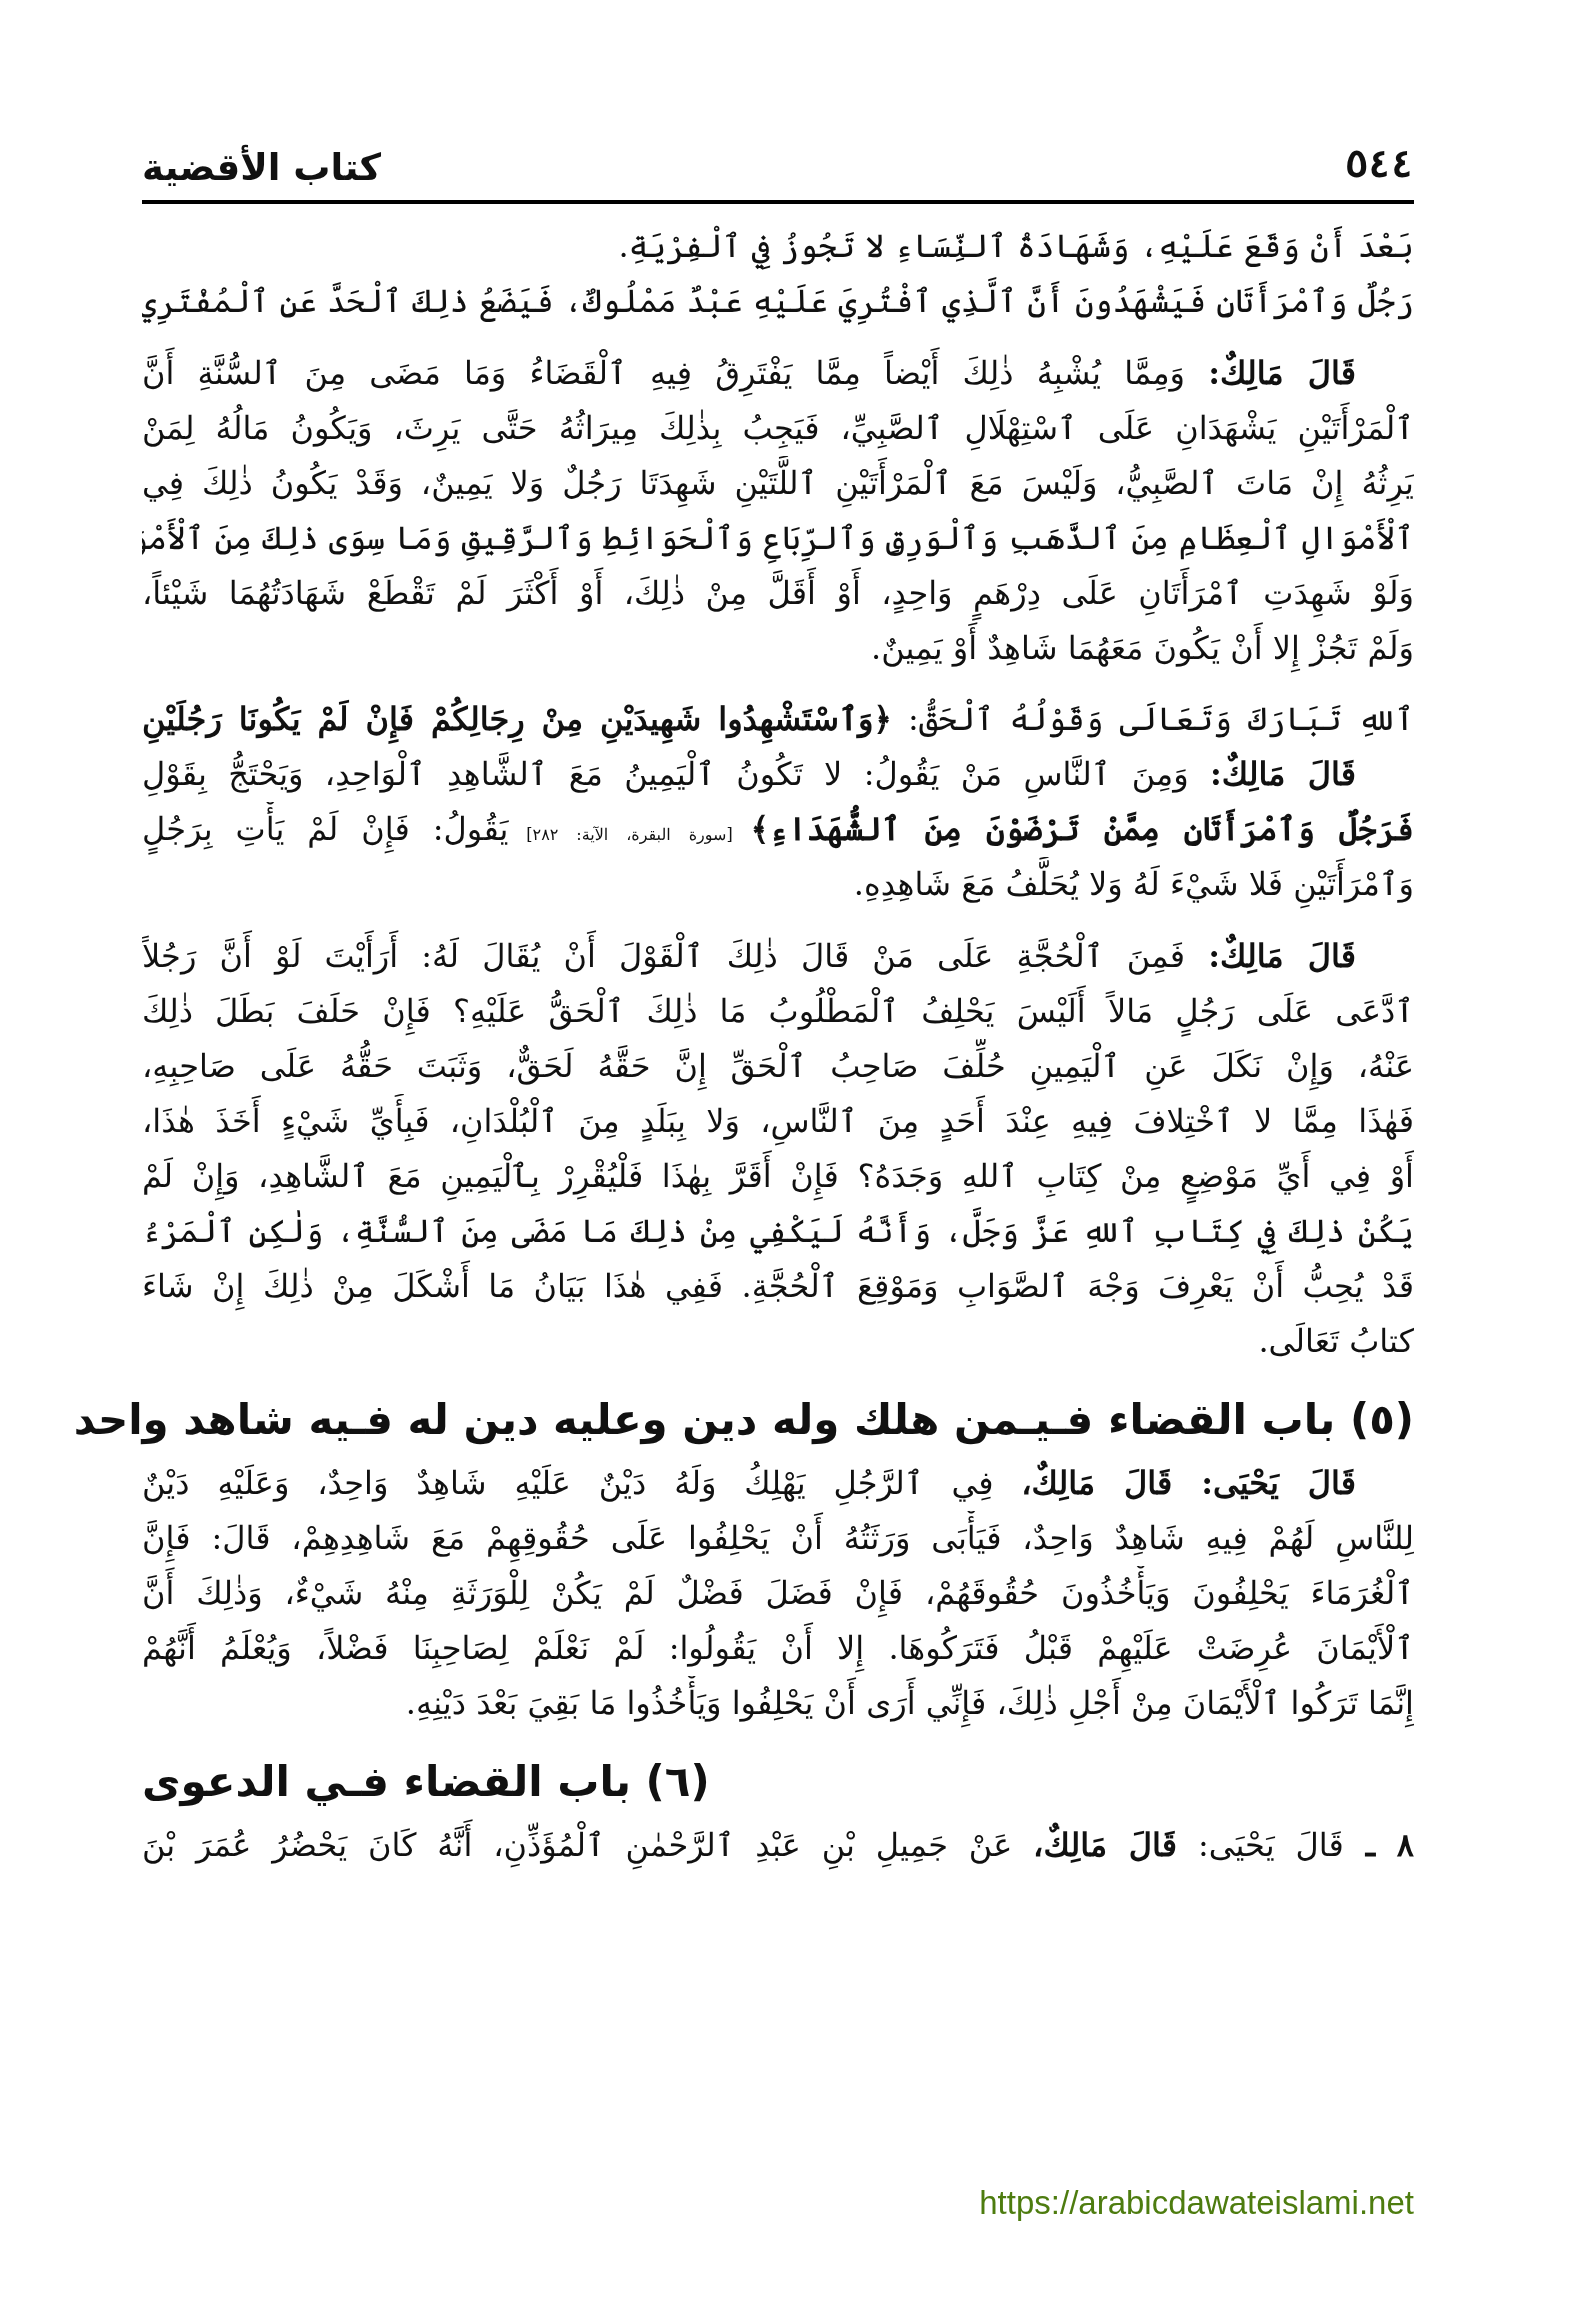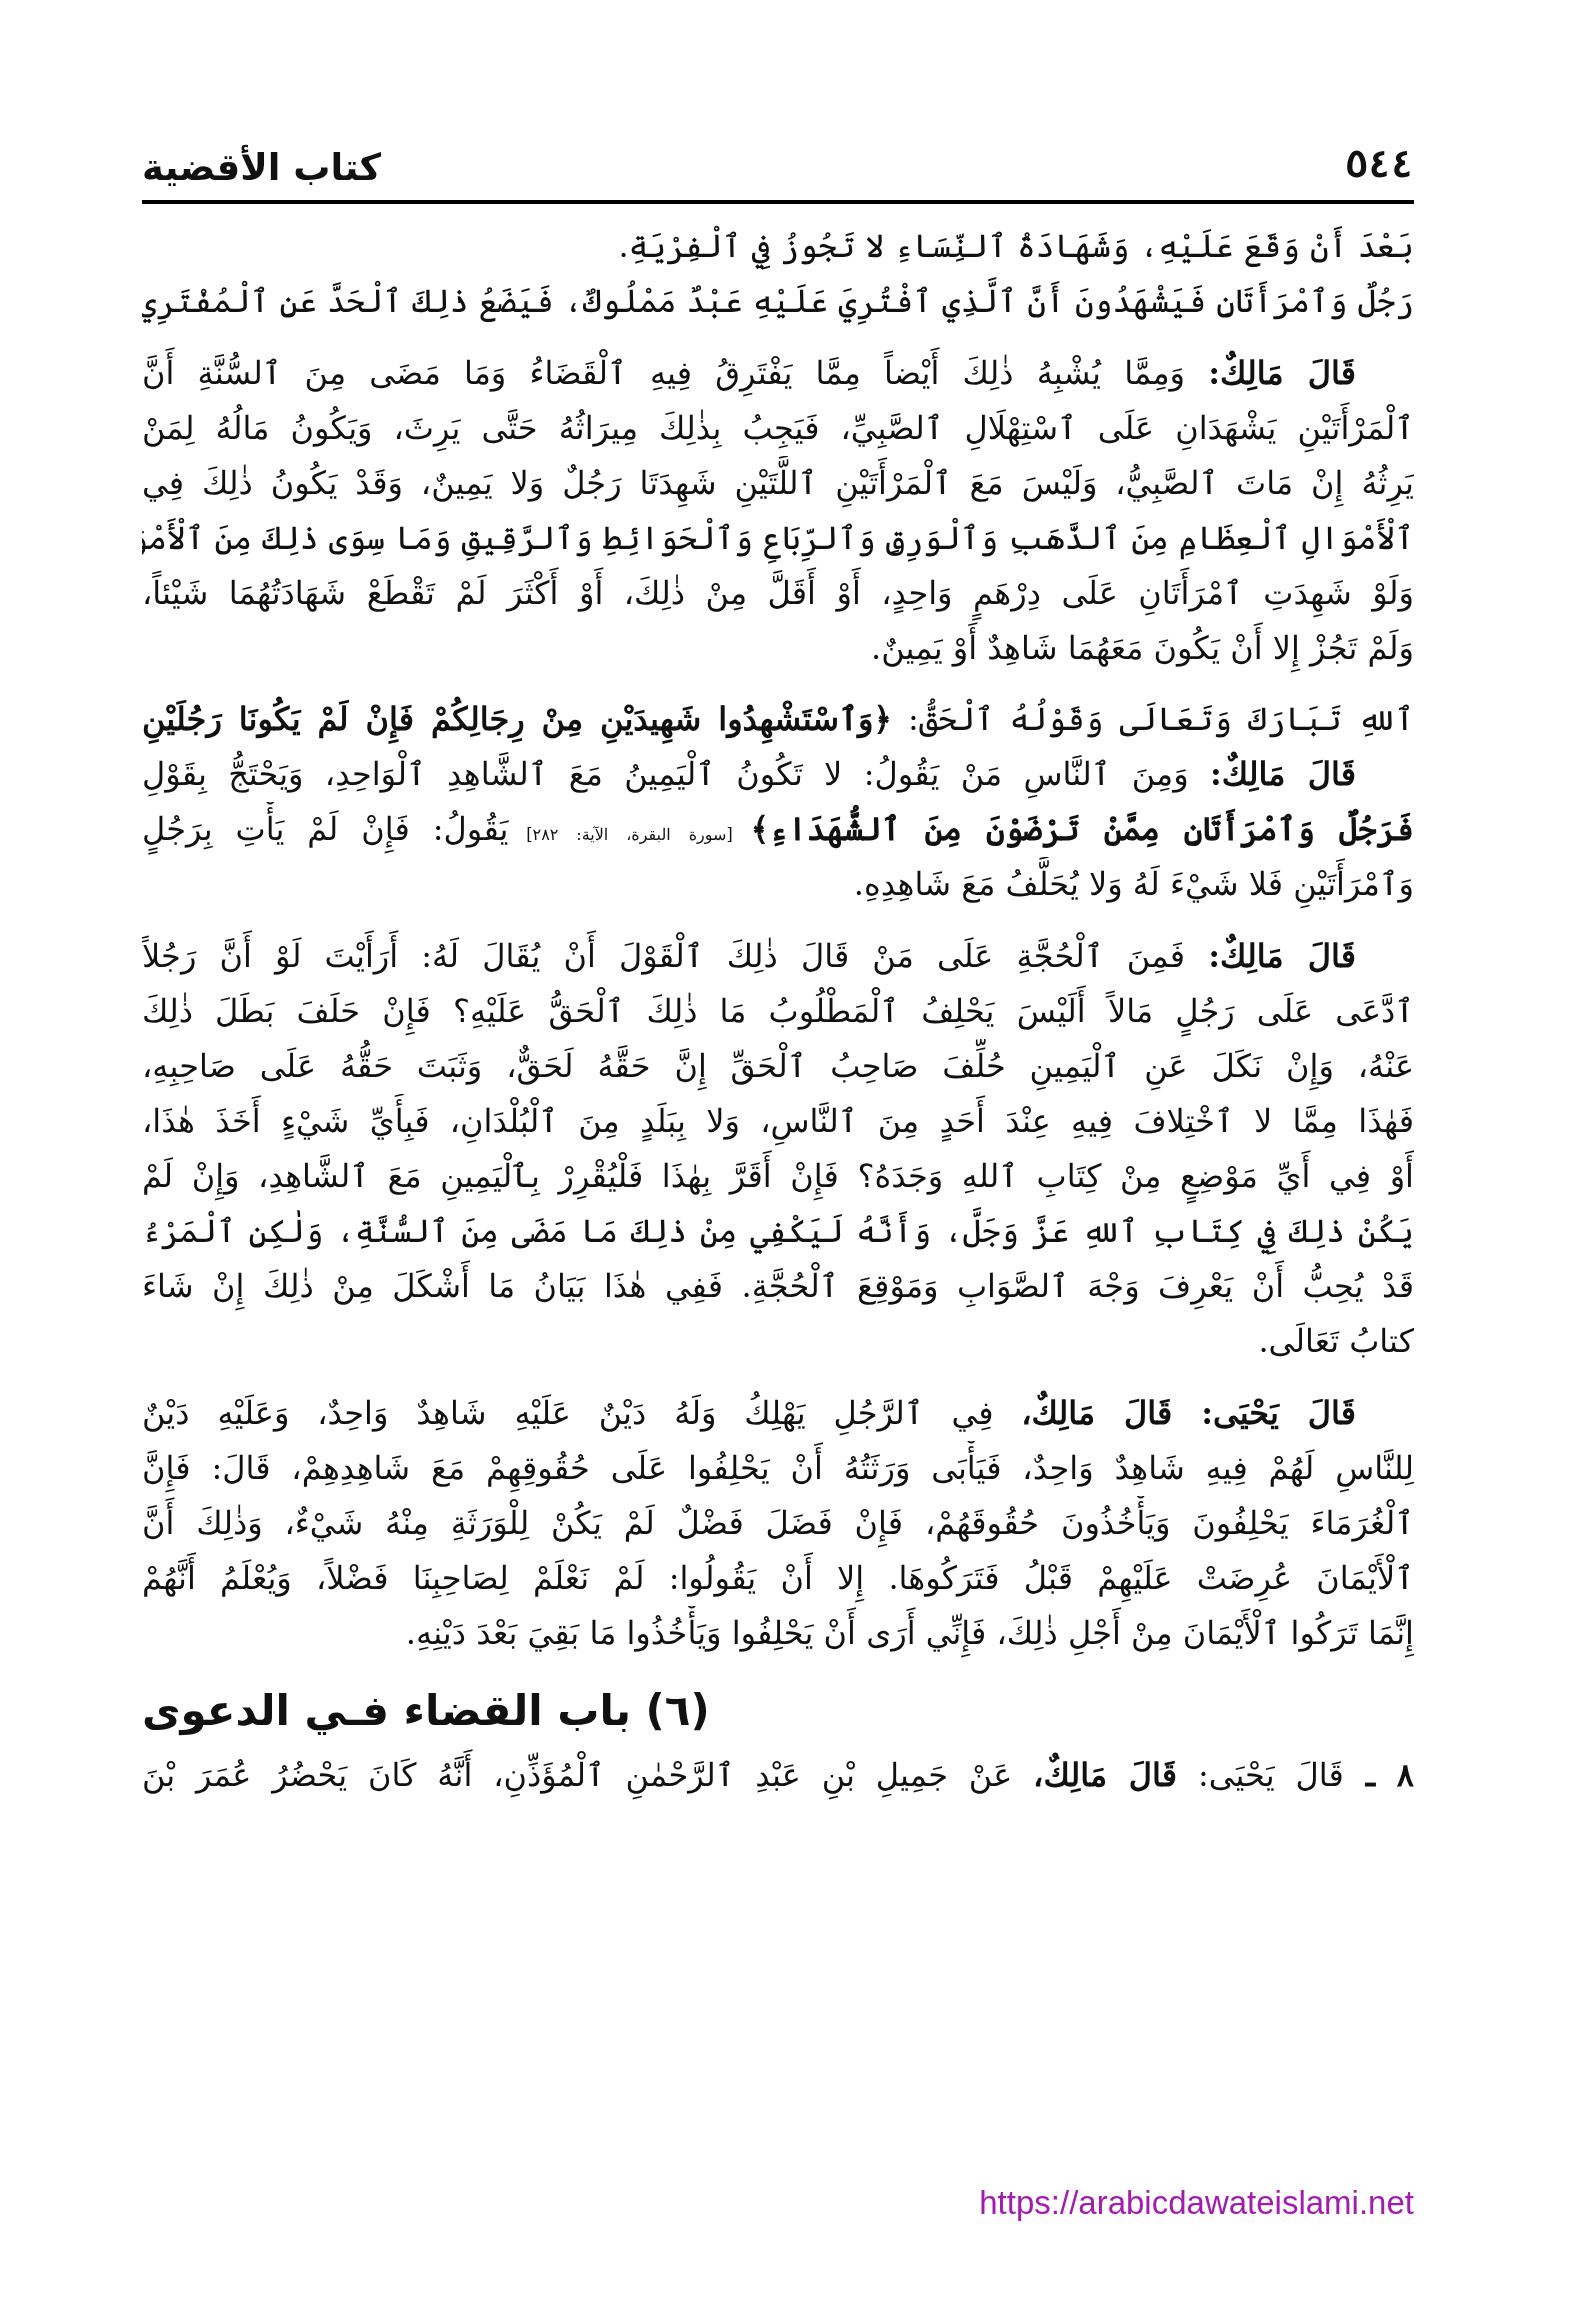--- a/index.html
+++ b/index.html
@@ -17,21 +17,21 @@
           text-align: justify; text-align-last: justify; overflow: hidden; }
   .line.last { text-align-last: right; }
   .line.indent { padding-right: 58px; }
   .para { margin-bottom: 16.7px; }
   .bold { font-weight: bold; }
   .heading { font-family: "DejaVu Sans", sans-serif; font-weight: bold; font-size: 42px;
              line-height: 67px; text-align: left; margin: 11.7px 0 3.3px 0; white-space: nowrap; }
   .heading.full { text-align: justify; text-align-last: justify; }
   .ref { font-size: 16px; }
   .watermark { position: absolute; right: 179px; top: 2184px; font-family: "Liberation Sans", sans-serif;
-               font-size: 33px; color: #a21caf; direction: ltr; }
+               font-size: 33px; color: #4d7c0f; direction: ltr; }
 </style>
 </head>
 <body>
 
 <div class="page">
 
   <div class="header">
     <span class="page-num">٥٤٤</span>
     <span class="book-title">كتاب الأقضية</span>
   </div>
@@ -64,20 +64,21 @@
       <div class="line indent"><span class="bold">قَالَ مَالِكٌ:</span><span> فَمِنَ ٱلْحُجَّةِ عَلَى مَنْ قَالَ ذٰلِكَ ٱلْقَوْلَ أَنْ يُقَالَ لَهُ: أَرَأَيْتَ لَوْ أَنَّ رَجُلاً</span></div>
       <div class="line">ٱدَّعَى عَلَى رَجُلٍ مَالاً أَلَيْسَ يَحْلِفُ ٱلْمَطْلُوبُ مَا ذٰلِكَ ٱلْحَقُّ عَلَيْهِ؟ فَإِنْ حَلَفَ بَطَلَ ذٰلِكَ</div>
       <div class="line">عَنْهُ، وَإِنْ نَكَلَ عَنِ ٱلْيَمِينِ حُلِّفَ صَاحِبُ ٱلْحَقِّ إِنَّ حَقَّهُ لَحَقٌّ، وَثَبَتَ حَقُّهُ عَلَى صَاحِبِهِ،</div>
       <div class="line">فَهٰذَا مِمَّا لا ٱخْتِلافَ فِيهِ عِنْدَ أَحَدٍ مِنَ ٱلنَّاسِ، وَلا بِبَلَدٍ مِنَ ٱلْبُلْدَانِ، فَبِأَيِّ شَيْءٍ أَخَذَ هٰذَا،</div>
       <div class="line">أَوْ فِي أَيِّ مَوْضِعٍ مِنْ كِتَابِ ٱللهِ وَجَدَهُ؟ فَإِنْ أَقَرَّ بِهٰذَا فَلْيُقْرِرْ بِٱلْيَمِينِ مَعَ ٱلشَّاهِدِ، وَإِنْ لَمْ</div>
       <div class="line">يَكُنْ ذٰلِكَ فِي كِتَابِ ٱللهِ عَزَّ وَجَلَّ، وَأَنَّهُ لَيَكْفِي مِنْ ذٰلِكَ مَا مَضَى مِنَ ٱلسُّنَّةِ، وَلٰكِنِ ٱلْمَرْءُ</div>
       <div class="line">قَدْ يُحِبُّ أَنْ يَعْرِفَ وَجْهَ ٱلصَّوَابِ وَمَوْقِعَ ٱلْحُجَّةِ. فَفِي هٰذَا بَيَانُ مَا أَشْكَلَ مِنْ ذٰلِكَ إِنْ شَاءَ</div>
       <div class="line last">كتابُ تَعَالَى.</div>
     </div>
 
+    <div class="heading full">(٥) باب القضاء فـيـمن هلك وله دين وعليه دين له فـيه شاهد واحد</div>
     <div class="para">
       <div class="line indent"><span class="bold">قَالَ يَحْيَى: قَالَ مَالِكٌ،</span><span> فِي ٱلرَّجُلِ يَهْلِكُ وَلَهُ دَيْنٌ عَلَيْهِ شَاهِدٌ وَاحِدٌ، وَعَلَيْهِ دَيْنٌ</span></div>
       <div class="line">لِلنَّاسِ لَهُمْ فِيهِ شَاهِدٌ وَاحِدٌ، فَيَأْبَى وَرَثَتُهُ أَنْ يَحْلِفُوا عَلَى حُقُوقِهِمْ مَعَ شَاهِدِهِمْ، قَالَ: فَإِنَّ</div>
       <div class="line">ٱلْغُرَمَاءَ يَحْلِفُونَ وَيَأْخُذُونَ حُقُوقَهُمْ، فَإِنْ فَضَلَ فَضْلٌ لَمْ يَكُنْ لِلْوَرَثَةِ مِنْهُ شَيْءٌ، وَذٰلِكَ أَنَّ</div>
       <div class="line">ٱلْأَيْمَانَ عُرِضَتْ عَلَيْهِمْ قَبْلُ فَتَرَكُوهَا. إِلا أَنْ يَقُولُوا: لَمْ نَعْلَمْ لِصَاحِبِنَا فَضْلاً، وَيُعْلَمُ أَنَّهُمْ</div>
       <div class="line last">إِنَّمَا تَرَكُوا ٱلْأَيْمَانَ مِنْ أَجْلِ ذٰلِكَ، فَإِنِّي أَرَى أَنْ يَحْلِفُوا وَيَأْخُذُوا مَا بَقِيَ بَعْدَ دَيْنِهِ.</div>
     </div>
 
     <div class="heading">(٦) باب القضاء فـي الدعوى</div>
     <div class="para">

